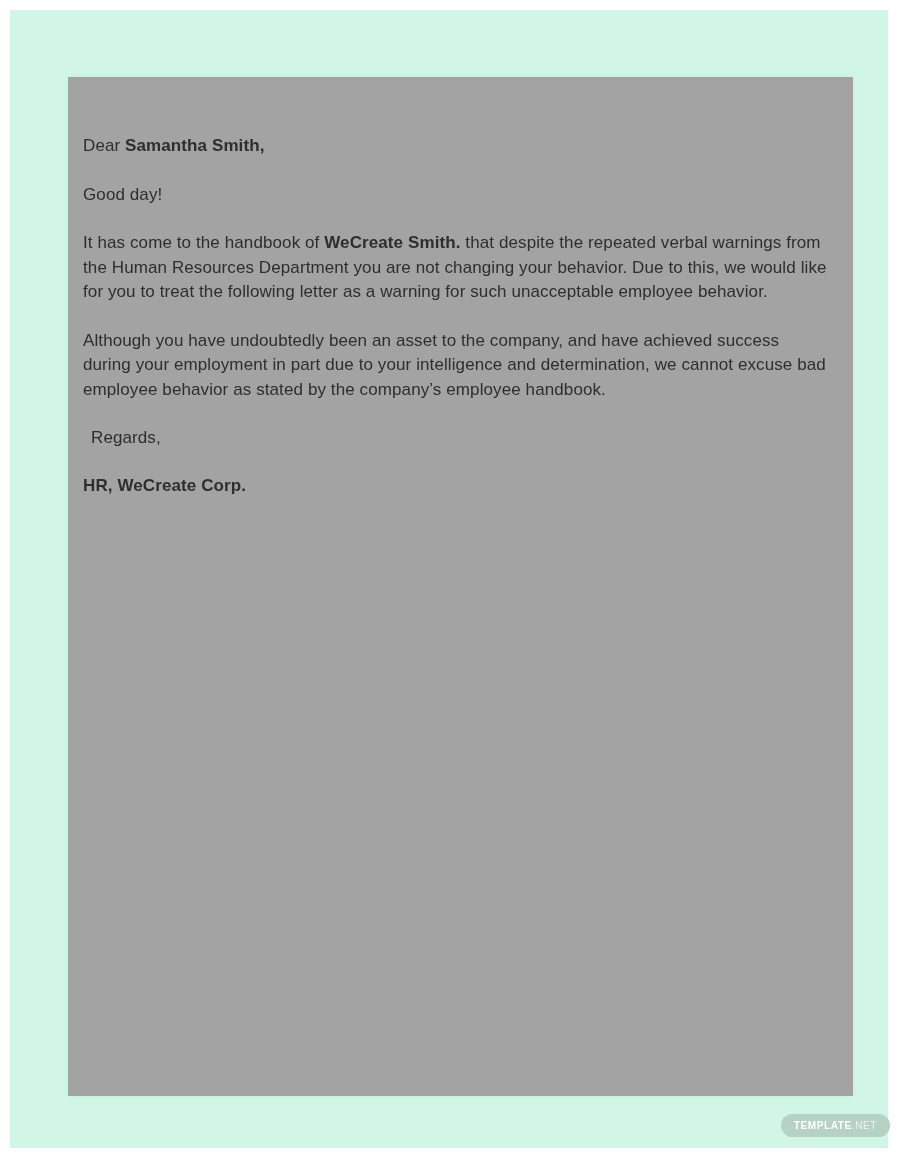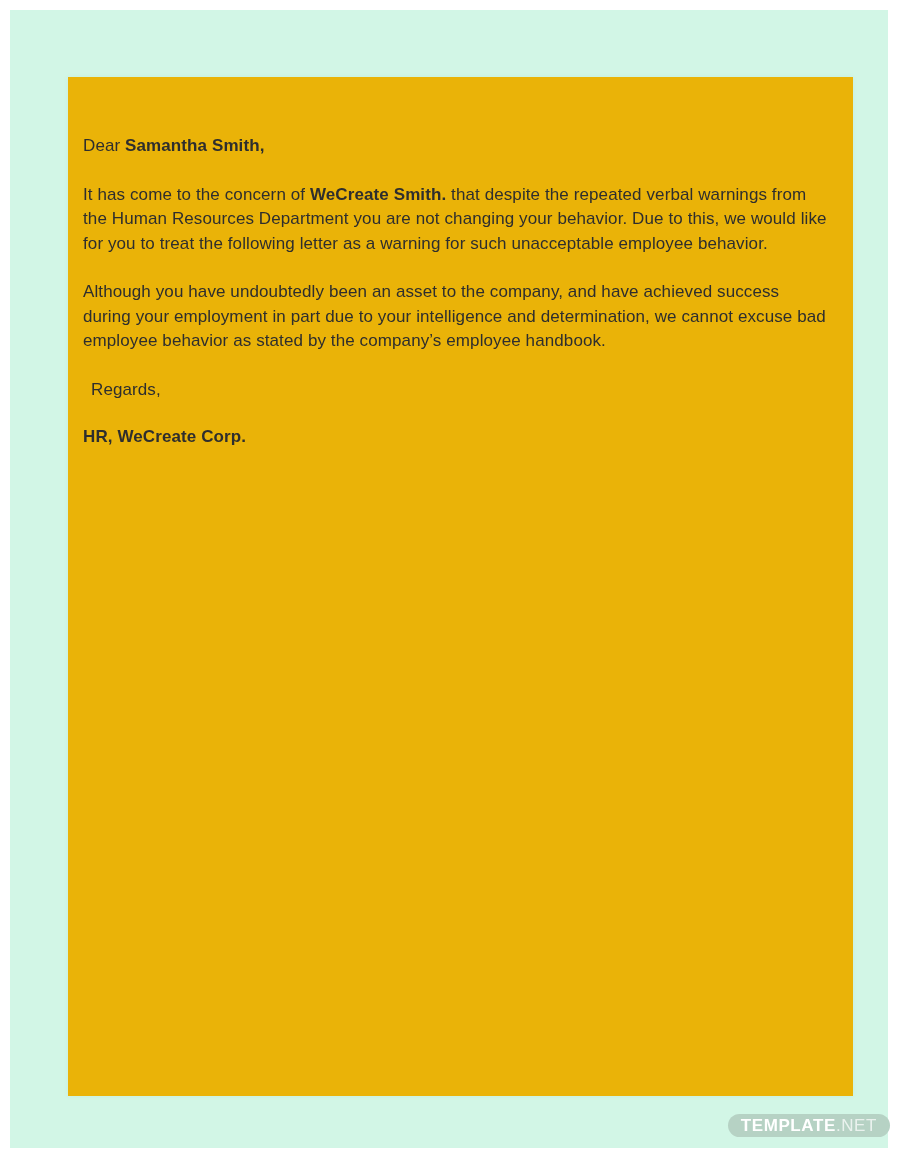--- a/index.html
+++ b/index.html
@@ -13,21 +13,21 @@
   .frame {
     position: absolute;
     left: 10px; top: 10px;
     width: 878px; height: 1138px;
     background: #d2f6e6;
   }
   .paper {
     position: absolute;
     left: 58px; top: 67px;
     width: 785px; height: 1019px;
-    background: #eab308;
+    background: #a3a3a3;
     box-sizing: border-box;
     padding: 57px 22px 0 15px;
     box-shadow: 0 0 6px rgba(40,90,70,0.05);
   }
   .letter {
     color: #2e2e2e;
     font-size: 17px;
     line-height: 24.5px;
     letter-spacing: 0.1px;
   }
@@ -39,38 +39,39 @@
   .watermark {
     position: absolute;
     right: 10px; bottom: 22px;
     height: 23px;
     padding: 0 13px;
     border-radius: 12px;
     background: #b6d2c4;
     display: flex;
     align-items: center;
     justify-content: center;
-    font-size: 17px;
+    font-size: 10px;
     letter-spacing: 0.6px;
     color: #ffffff;
   }
   .watermark .brand { font-weight: bold; }
   .watermark .suffix { opacity: 0.72; font-weight: normal; }
 </style>
 </head>
 <body>
 
 <div class="frame">
   <div class="paper">
     <div class="letter">
 
       <p class="salutation"><span>Dear </span><span class="bold">Samantha Smith,</span></p>
 
+      <p class="greeting">Good day!</p>
 
-      <p class="body-paragraph"><span>It has come to the concern of </span><span class="bold">WeCreate Smith.</span><span> that despite the repeated verbal warnings from the Human Resources Department you are not changing your behavior. Due to this, we would like for you to treat the following letter as a warning for such unacceptable employee behavior.</span></p>
+      <p class="body-paragraph"><span>It has come to the handbook of </span><span class="bold">WeCreate Smith.</span><span> that despite the repeated verbal warnings from the Human Resources Department you are not changing your behavior. Due to this, we would like for you to treat the following letter as a warning for such unacceptable employee behavior.</span></p>
 
 
       <p class="body-paragraph"><span>Although you have undoubtedly been an asset to the company, and have achieved success during your employment in part due to your intelligence and determination, we cannot excuse bad employee behavior as stated by the company’s employee handbook.</span></p>
 
 
       <p class="closing">Regards,</p>
 
       <p class="sig-line">HR, WeCreate Corp.</p>
 
     </div>

